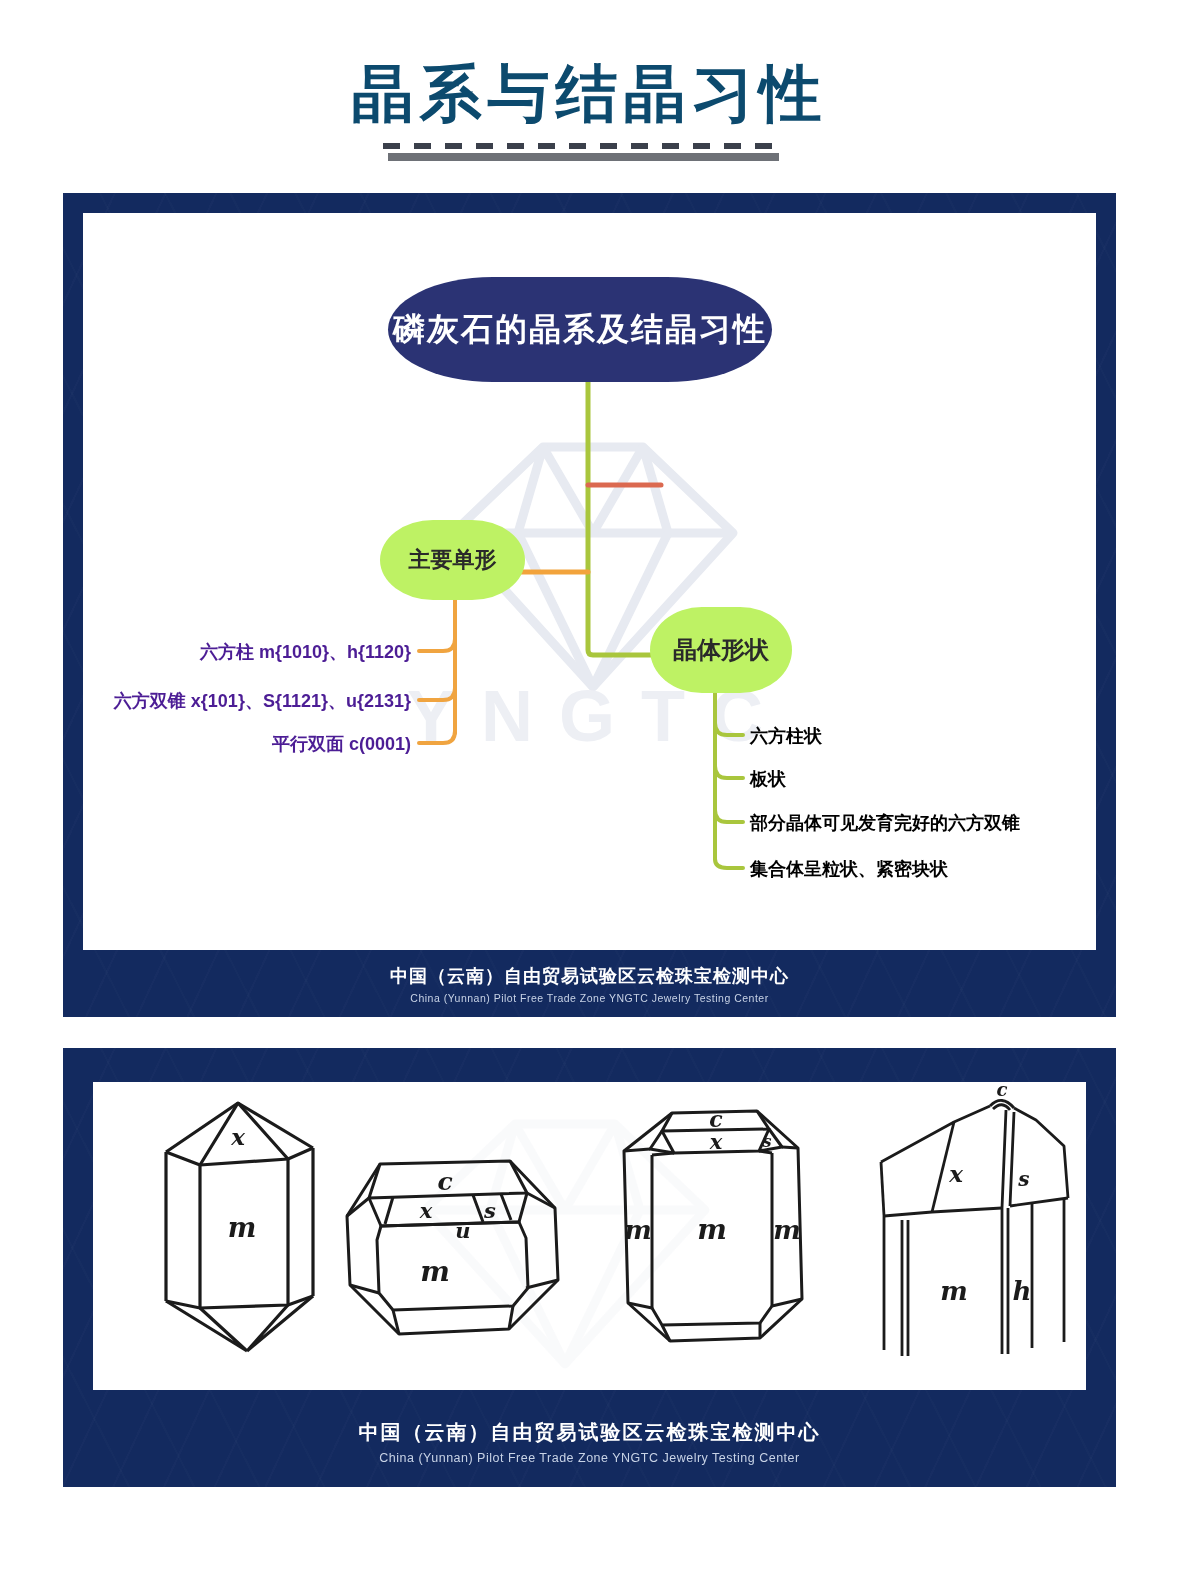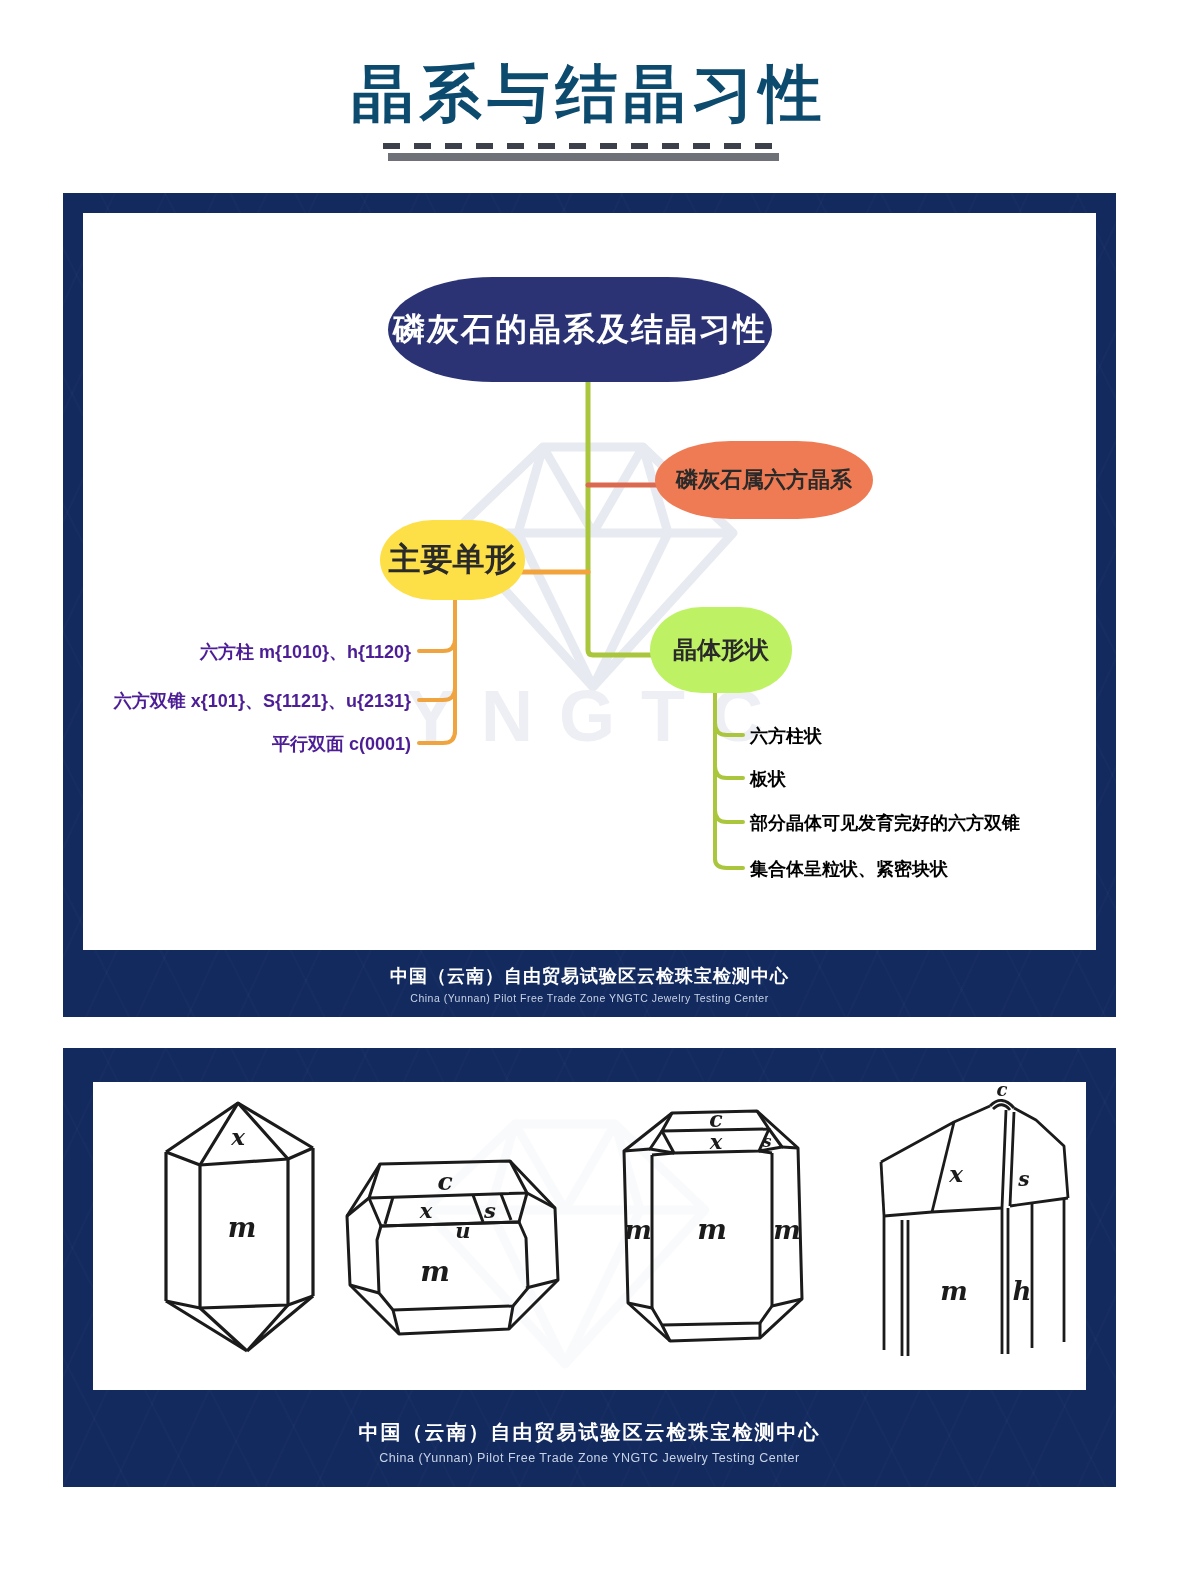--- a/index.html
+++ b/index.html
@@ -42,22 +42,22 @@
   .wm2 { position:absolute; left:300px; top:30px; opacity:.30; z-index:0; }
 
   
   .connectors { position:absolute; inset:0; z-index:1; }
   .node { position:absolute; z-index:2; display:flex; align-items:center; justify-content:center;
     font-weight:bold; color:#2a2a2a; text-align:center; }
   .node-root { left:305px; top:64px; width:384px; height:105px; background:#2b3374;
     border-radius:30% / 55%; color:#ffffff; font-size:32px; letter-spacing:2px; }
   .node-system { left:572px; top:228px; width:218px; height:78px; background:#ee7b53;
     border-radius:36% / 52%; font-size:22px; }
-  .node-forms { left:297px; top:307px; width:145px; height:80px; background:#fde047;
-    border-radius:38% / 52%; font-size:32px; }
+  .node-forms { left:297px; top:307px; width:145px; height:80px; background:#bef264;
+    border-radius:38% / 52%; font-size:22px; }
   .node-shapes { left:567px; top:394px; width:142px; height:86px; background:#bef264;
     border-radius:38% / 52%; font-size:24px; }
 
   .leaf { position:absolute; z-index:2; white-space:nowrap; font-size:18px; font-weight:bold; }
   .leaf-orange { color:#4c1d95; right:685px; text-align:center; }
   .leaf-green  { color:#000000; left:667px; }
 
   
   .whitebox { position:absolute; left:30px; top:34px; width:993px; height:308px; background:#ffffff; }
   .crystal { position:absolute; }
@@ -111,21 +111,20 @@
             <path d="M632,476 V646"></path>
             <path d="M632,510 Q632,522 644,522 L660,522"></path>
             <path d="M632,553 Q632,565 644,565 L660,565"></path>
             <path d="M632,597 Q632,609 644,609 L660,609"></path>
             <path d="M632,646 Q632,655 644,655 L660,655"></path>
           </g>
         </g>
       </svg>
 
       <div class="node node-root">磷灰石的晶系及结晶习性</div>
-      <div class="node node-system">磷灰石属六方晶系</div>
       <div class="node node-forms">主要单形</div>
       <div class="node node-shapes">晶体形状</div>
 
       <div class="leaf leaf-orange" style="top:427px;">六方柱 m{1010}、h{1120}</div>
       <div class="leaf leaf-orange" style="top:476px;">六方双锥 x{101}、S{1121}、u{2131}</div>
       <div class="leaf leaf-orange" style="top:519px;">平行双面 c(0001)</div>
 
       <div class="leaf leaf-green" style="top:511px;">六方柱状</div>
       <div class="leaf leaf-green" style="top:554px;">板状</div>
       <div class="leaf leaf-green" style="top:598px;">部分晶体可见发育完好的六方双锥</div>

